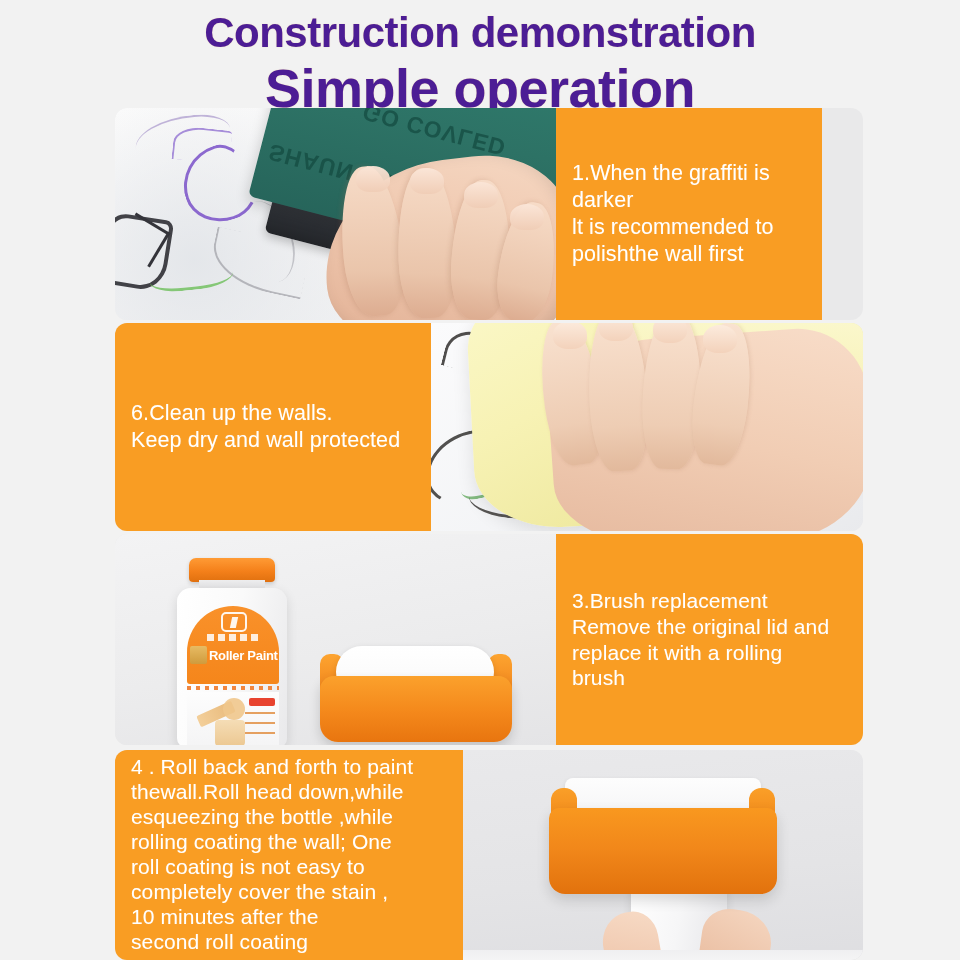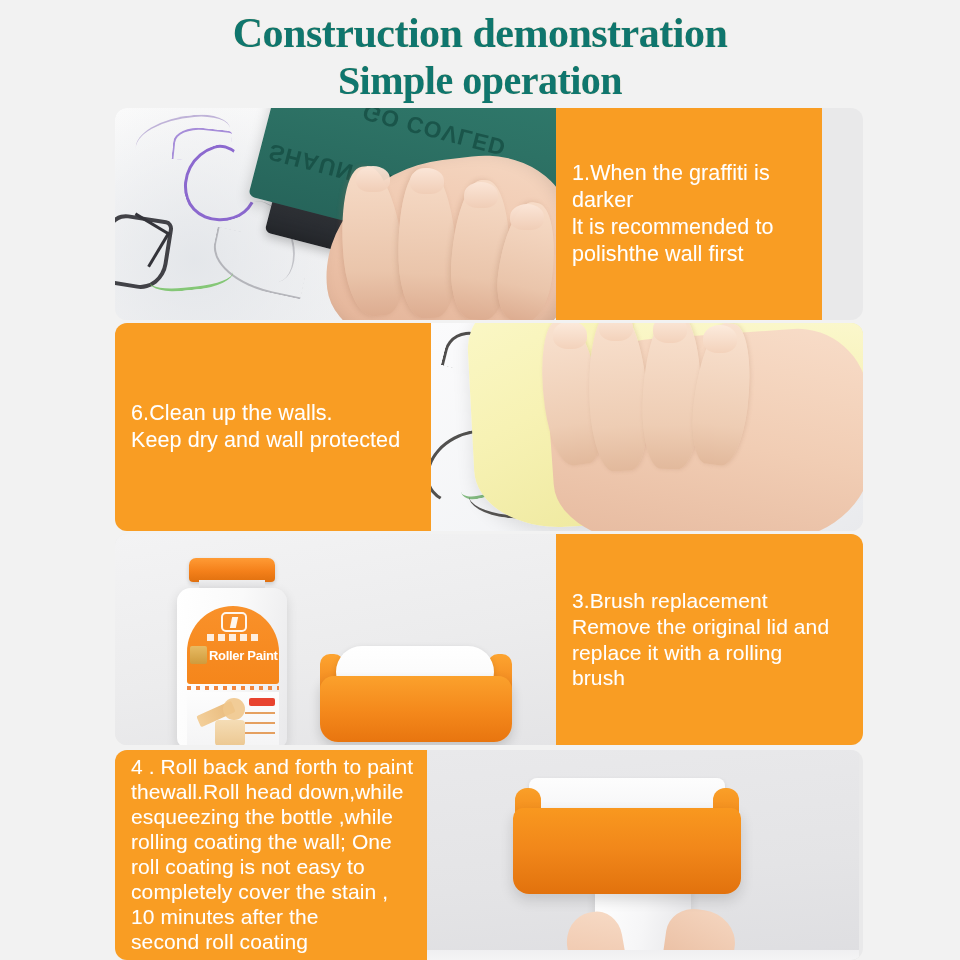--- a/index.html
+++ b/index.html
@@ -19,30 +19,29 @@
   
   #title-block {
     position: absolute;
     left: 0;
     top: 4px;
     width: 960px;
     text-align: center;
     line-height: 1.0;
   }
   #title-block .title-line {
-    color: #0f766e;
+    color: #4c1d95;
     font-weight: bold;
     font-size: 41px;
     letter-spacing: -0.5px;
     white-space: nowrap;
     text-shadow: 0 0 1px rgba(247,148,30,0.35);
-    font-family: Liberation Serif, serif;
   }
   #title-block .title-line.line1 { font-size: 42px; padding-top: 8px; }
-  #title-block .title-line.line2 { font-size: 40px; padding-top: 7px; }
+  #title-block .title-line.line2 { font-size: 54px; padding-top: 7px; }
 
   
   #steps {
     position: absolute;
     left: 115px;
     top: 108px;
     width: 748px;
   }
 
   .step-row {
@@ -82,21 +81,21 @@
   .caption.tall p { font-size: 21px; line-height: 1.22; }
   .caption.step4 p { font-size: 21px; line-height: 1.19; }
 
   
   .r1 .photo   { width: 441px; height: 100%; }
   .r1 .caption { width: 266px; height: 100%; }
   .r2 .caption { width: 316px; height: 100%; }
   .r2 .photo   { width: 432px; height: 100%; }
   .r3 .photo   { width: 441px; height: 100%; }
   .r3 .caption { width: 307px; height: 100%; }
-  .r4 .caption { width: 312px; height: 100%; }
+  .r4 .caption { width: 348px; height: 100%; }
   .r4 .photo   { width: 432px; height: 100%; }
 
   
   .ph1 {
     background:
       radial-gradient(circle at 18% 72%, rgba(225,228,232,0.85) 0%, rgba(245,245,246,0) 45%),
       linear-gradient(160deg, #fbfbfb 0%, #f4f4f5 55%, #eceef0 100%);
   }
   .ph1 .scribble { position: absolute; }
   .ph1 .sc-purple {

